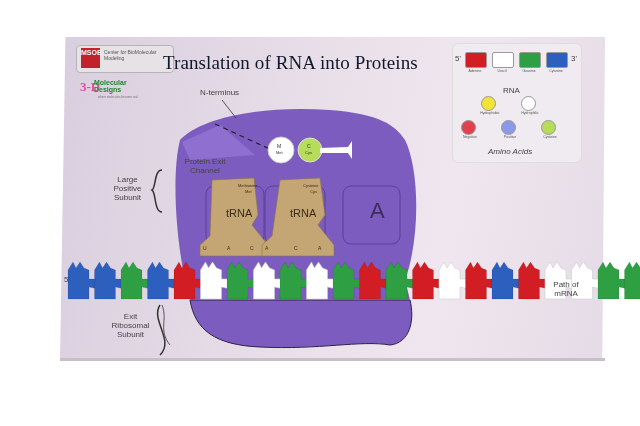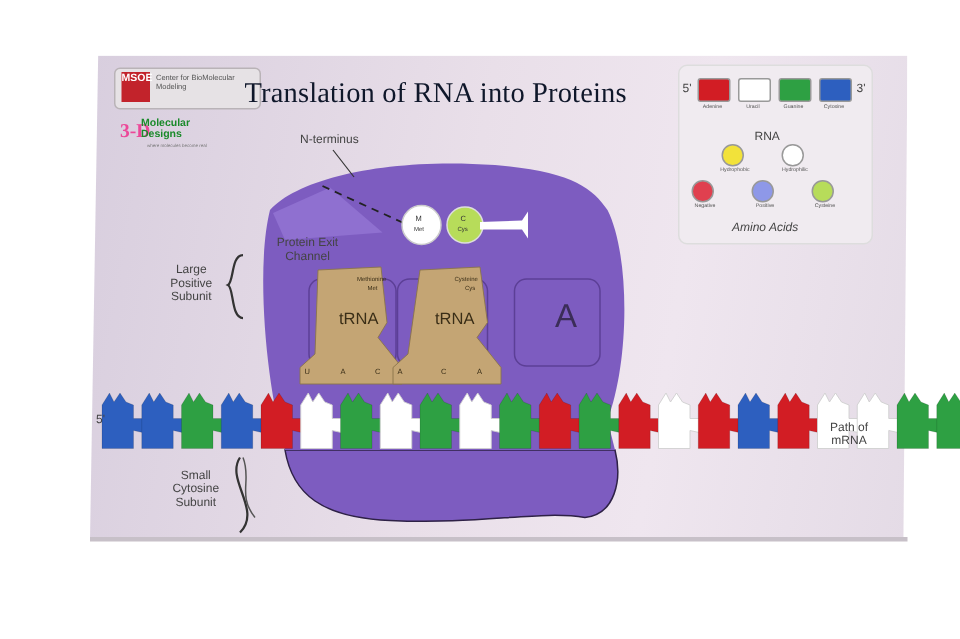--- a/index.html
+++ b/index.html
@@ -89,21 +89,21 @@
       <path d="M598 270 L603 262 L606 268 L610 262 L614 268 L619 270 L619 279 L628 279 L628 276 L632 283 L628 289 L619 287 L619 299 L598 299 Z" fill="#2ea043" stroke="rgba(0,0,0,.15)" stroke-width=".6"></path>
       <path d="M624.5 270 L629.5 262 L632.5 268 L636.5 262 L640.5 268 L645.5 270 L645.5 279 L654.5 279 L654.5 276 L658.5 283 L654.5 289 L645.5 287 L645.5 299 L624.5 299 Z" fill="#2ea043" stroke="rgba(0,0,0,.15)" stroke-width=".6"></path>
     </g>
 
   <path d="M162 305 C168 320,158 330,170 345" fill="none" stroke="#555" stroke-width="1"></path>
 </svg>
 
 <div class="abs label" style="left:200px;top:88px;">N-terminus</div>
 <div class="abs label" style="left:180px;top:110px;width:50px;margin-top:47px;">Protein Exit Channel</div>
 <div class="abs label" style="left:105px;top:175px;width:45px;">Large Positive Subunit</div>
-<div class="abs label" style="left:108px;top:312px;width:45px;">Small Cytosine Subunit</div>
+<div class="abs label" style="left:108px;top:312px;width:45px;">Exit Ribosomal Subunit</div>
 <div class="abs label" style="left:552px;top:260px;width:28px;margin-top:20px;">Path of mRNA</div>
 <div class="abs label" style="left:64px;top:275px;">5'</div>
 <div class="abs" style="left:370px;top:198px;font-size:22px;color:#3b2d58;">A</div>
 
 <div class="abs" style="left:226px;top:207px;font-size:11px;color:#3a2e17;">tRNA</div>
 <div class="abs" style="left:238px;top:183px;font-size:4px;color:#3a2e17;text-align:right;">Methionine</div>
 <div class="abs" style="left:245px;top:189px;font-size:4px;color:#3a2e17;">Met</div>
 <div class="abs" style="left:203px;top:245px;font-size:5px;color:#3a2e17;">U</div>
 <div class="abs" style="left:227px;top:245px;font-size:5px;color:#3a2e17;">A</div>
 <div class="abs" style="left:250px;top:245px;font-size:5px;color:#3a2e17;">C</div>

